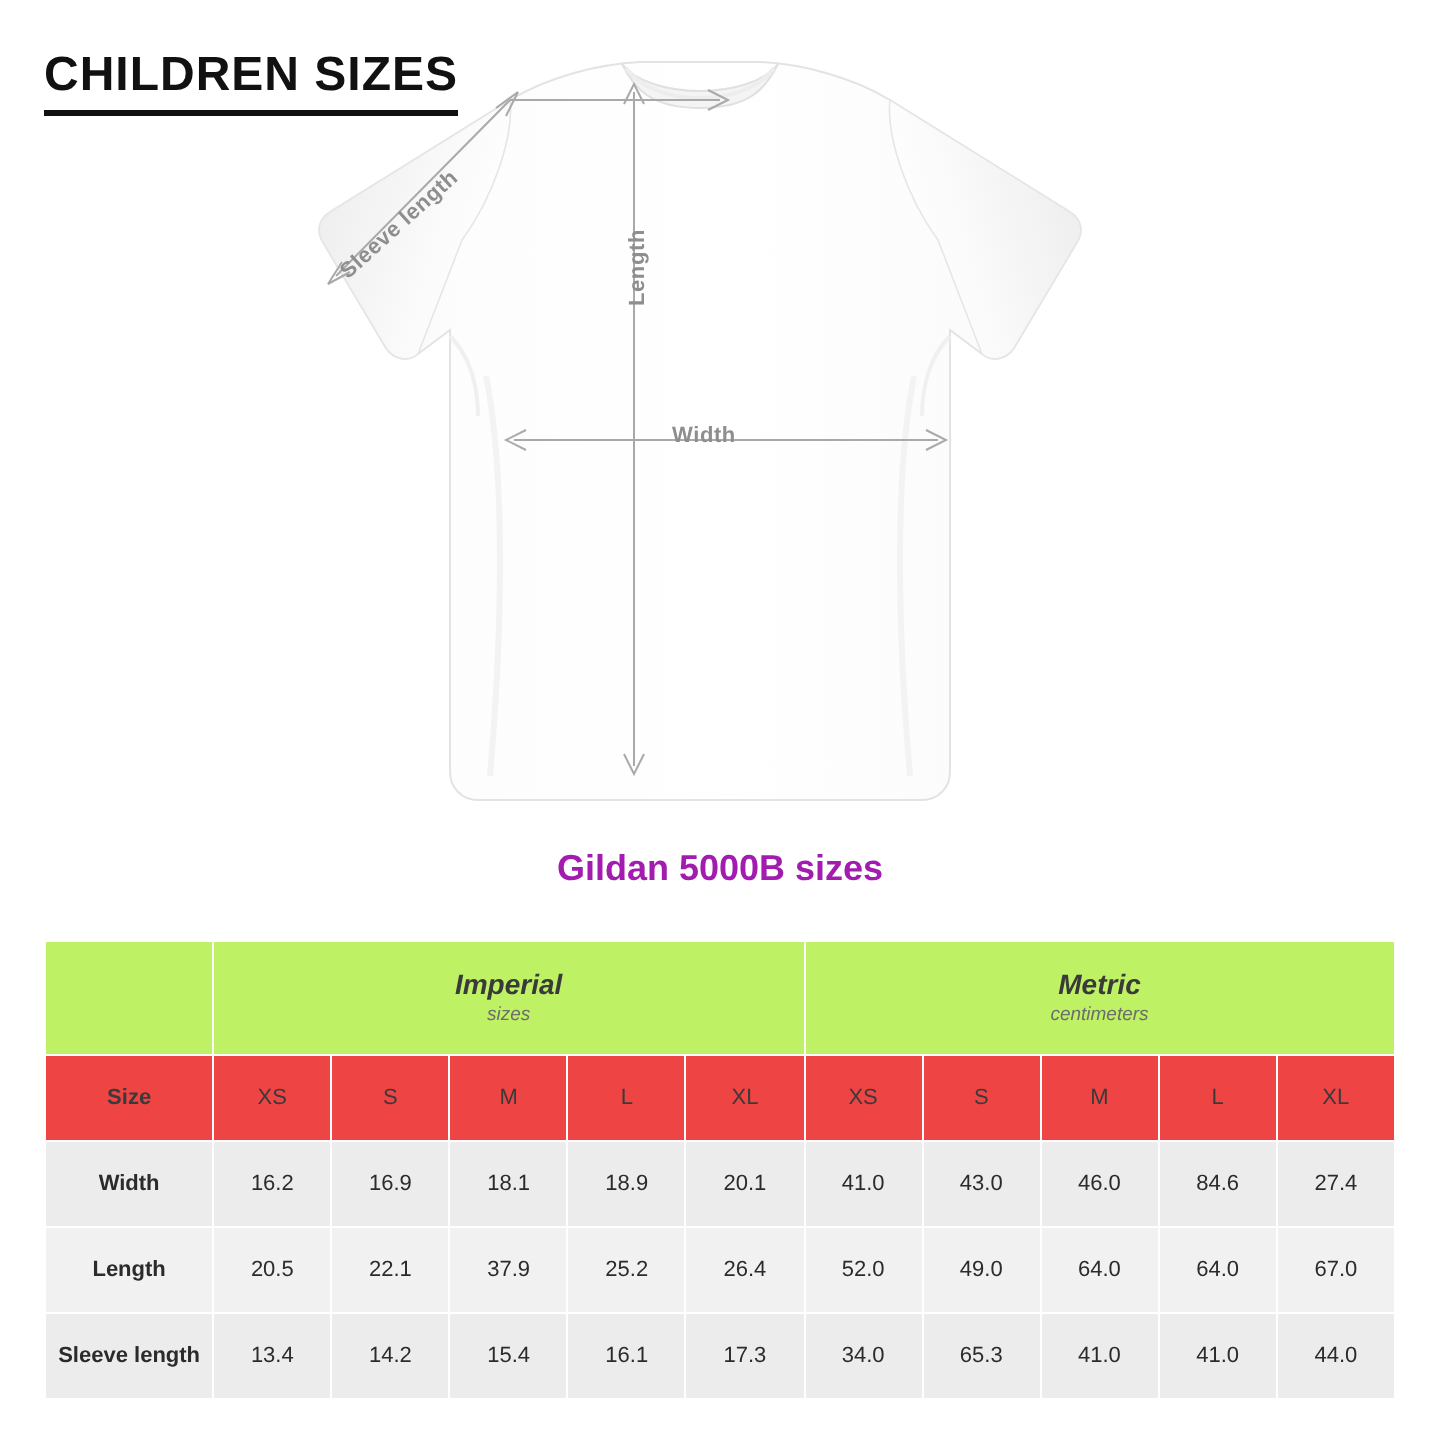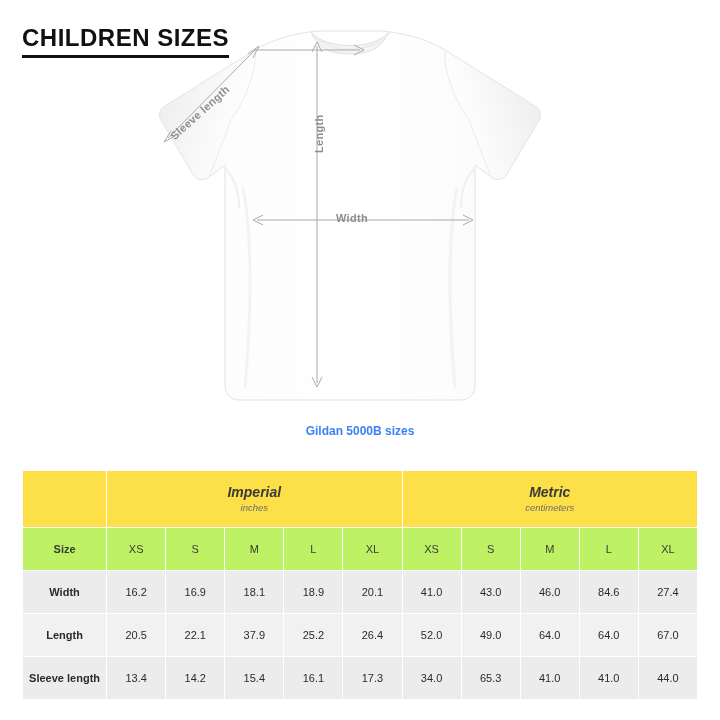--- a/index.html
+++ b/index.html
@@ -59,23 +59,23 @@
   .lbl-width  { left: 336px; top: 204px; }
   .lbl-length { left: 313px; top: 145px; transform: rotate(-90deg); transform-origin: left top; }
   .lbl-sleeve { left: 168px; top: 125px; transform: rotate(-42deg); transform-origin: left top; }
 
   
   .caption-title {
     position: absolute;
     width: 720px;
     top: 424px;
     text-align: center;
-    font-size: 12px;
-    font-weight: bold;
-    color: #3b82f6;
+    font-size: 18px;
+    font-weight: bold;
+    color: #a21caf;
   }
   .caption-note {
     position: absolute;
     width: 720px;
     top: 446px;
     text-align: center;
     font-size: 10.5px;
     font-style: italic;
     color: #4a4a4a;
   }
@@ -93,38 +93,38 @@
     border: 1px solid #ffffff;
     text-align: center;
     vertical-align: middle;
     font-size: 11px;
     color: #2b2b2b;
     font-weight: normal;
     padding: 0;
   }
   tr.unit-row td {
     height: 56px;
-    background: #fde047;
+    background: #bef264;
   }
   tr.unit-row td.unit-cell .unit-name {
     font-size: 14px;
     font-style: italic;
     font-weight: bold;
     color: #3a3a3a;
     line-height: 1.3;
   }
   tr.unit-row td.unit-cell .unit-sub {
     font-size: 9.5px;
     font-style: italic;
     color: #6d6d6d;
     line-height: 1.4;
   }
   tr.head-row td {
     height: 42px;
-    background: #bef264;
+    background: #ef4444;
     font-size: 11px;
     color: #3a3a3a;
   }
   tr.head-row td.corner {
     font-weight: bold;
   }
   tr.data-row td {
     height: 42px;
     background: #ececec;
   }
@@ -221,21 +221,21 @@
         <col style="width:59px">
         <col style="width:59px">
         <col style="width:59px">
         <col style="width:59px">
     </colgroup>
     <tbody>
       <tr class="unit-row">
         <td></td>
         <td class="unit-cell" colspan="5">
           <div class="unit-name">Imperial</div>
-          <div class="unit-sub">inches</div>
+          <div class="unit-sub">sizes</div>
         </td>
         <td class="unit-cell" colspan="5">
           <div class="unit-name">Metric</div>
           <div class="unit-sub">centimeters</div>
         </td>
       </tr>
 
       <tr class="head-row">
         <td class="corner">Size</td>
         <td>XS</td>

